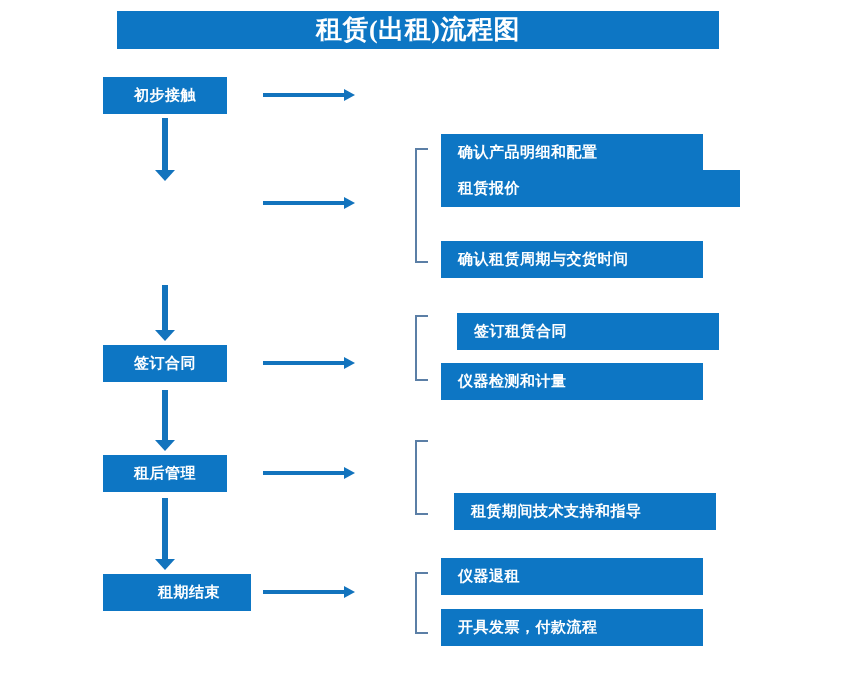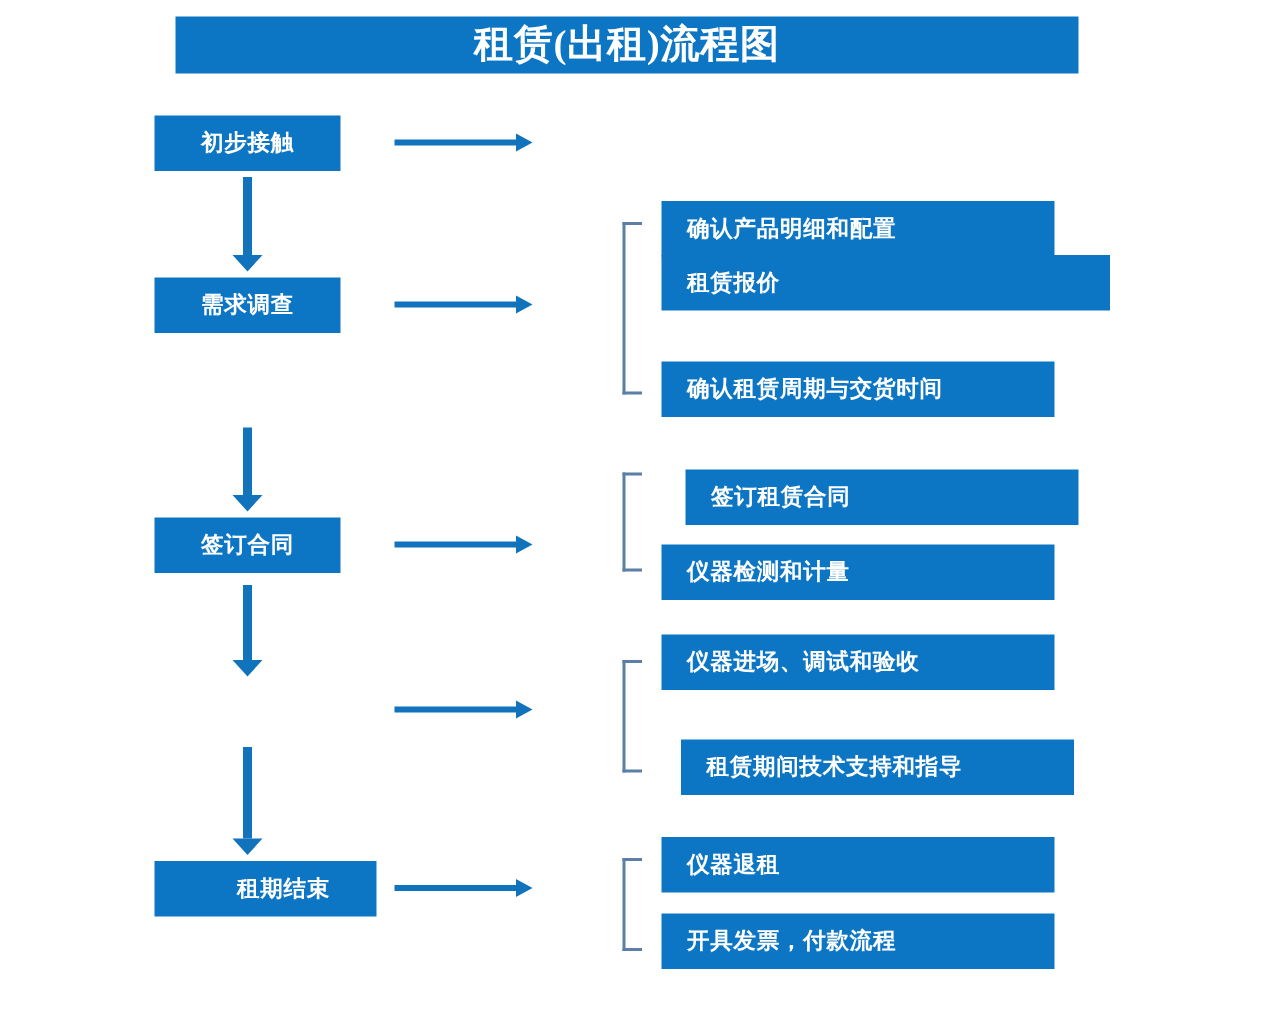--- a/index.html
+++ b/index.html
@@ -117,24 +117,24 @@
 </style>
 </head>
 <body>
 
 <div id="canvas">
 
   <div class="title-bar">租赁(出租)流程图</div>
 
   <div class="box left-box" style="left:103px; top:77px; width:124px; height:37px;">初步接触</div>
 
-  <div class="box left-box" style="left:103px; top:185px; width:124px; height:37px;">需求调查</div>
 
   <div class="box left-box" style="left:103px; top:345px; width:124px; height:37px;">签订合同</div>
 
+  <div class="box left-box" style="left:103px; top:455px; width:124px; height:37px;">租后管理</div>
 
   <div class="box left-box" style="left:103px; top:574px; width:124px; height:37px;padding-left:24px;">租期结束</div>
 
   <div class="v-arrow" style="left:152px; top:118px; height:63px;">
     <div class="shaft" style="height:52px;"></div>
     <div class="head" style="top:52px;"></div>
   </div>
 
   <div class="v-arrow" style="left:152px; top:285px; height:56px;">
     <div class="shaft" style="height:45px;"></div>
@@ -188,21 +188,20 @@
   <div class="box right-box" style="left:441px; top:134px; width:262px; height:37px;">确认产品明细和配置</div>
 
   <div class="box right-box" style="left:441px; top:170px; width:299px; height:37px;">租赁报价</div>
 
   <div class="box right-box" style="left:441px; top:241px; width:262px; height:37px;">确认租赁周期与交货时间</div>
 
   <div class="box right-box" style="left:457px; top:313px; width:262px; height:37px;">签订租赁合同</div>
 
   <div class="box right-box" style="left:441px; top:363px; width:262px; height:37px;">仪器检测和计量</div>
 
-  <div class="box right-box" style="left:441px; top:423px; width:262px; height:37px;">仪器进场、调试和验收</div>
 
   <div class="box right-box" style="left:454px; top:493px; width:262px; height:37px;">租赁期间技术支持和指导</div>
 
   <div class="box right-box" style="left:441px; top:558px; width:262px; height:37px;">仪器退租</div>
 
   <div class="box right-box" style="left:441px; top:609px; width:262px; height:37px;">开具发票，付款流程</div>
 
 </div>
 
 </body></html>

